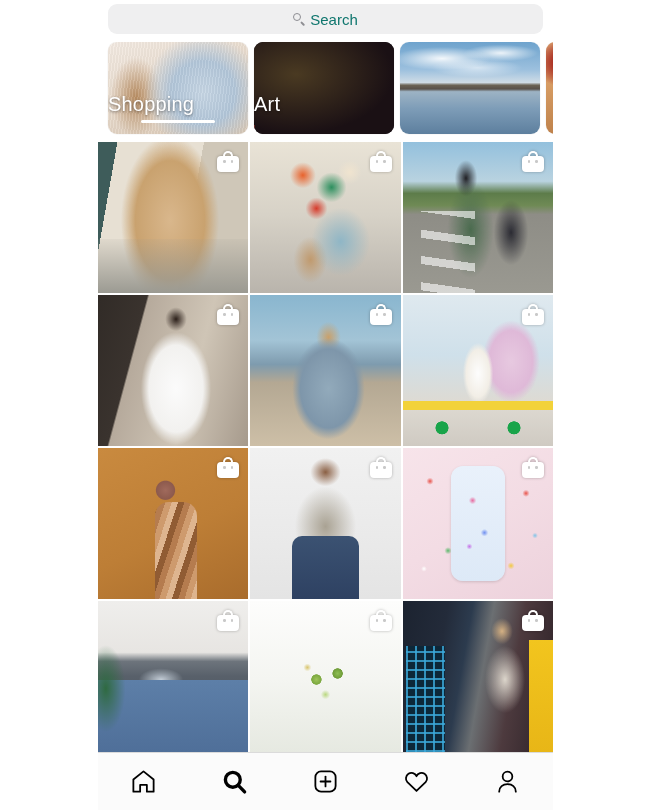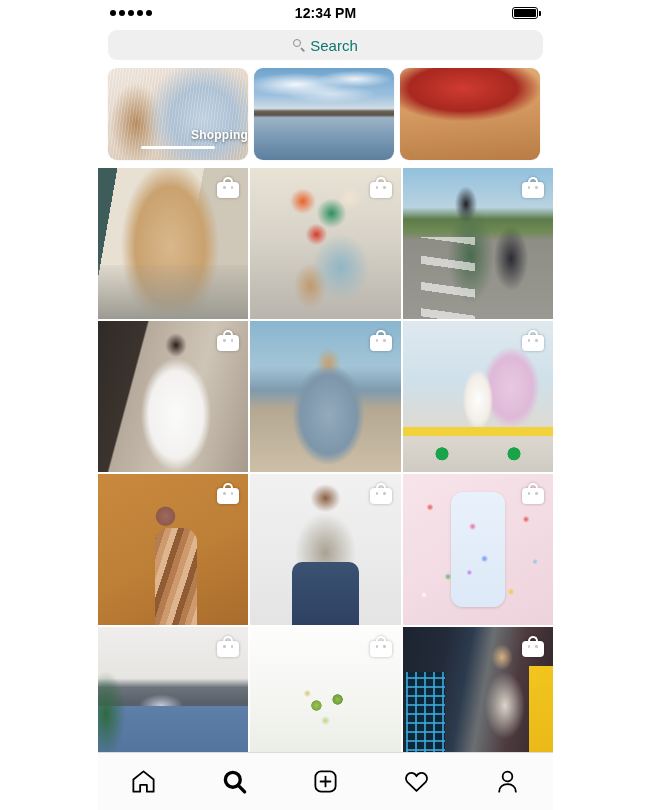--- a/index.html
+++ b/index.html
@@ -153,24 +153,24 @@
     border-radius: 9px;
     overflow: hidden;
     cursor: pointer;
     box-shadow: 0 0 0 0.5px rgba(0,0,0,0.05);
   }
   .chip .bg { position: absolute; inset: 0; }
   .chip .label {
     position: absolute;
     left: 0; right: 0;
     bottom: 18px;
-    text-align: right;
+    text-align: left;
     color: #fff;
-    font-size: 12px;
-    font-weight: bold;
+    font-size: 20px;
+    font-weight: normal;
     text-shadow: 0 1px 3px rgba(0,0,0,0.5);
     letter-spacing: 0.2px;
   }
   .chip .underline {
     position: absolute;
     left: 50%;
     transform: translateX(-50%);
     bottom: 11px;
     width: 74px;
     height: 3px;
@@ -441,49 +441,37 @@
     cursor: pointer;
   }
   .tab svg { display: block; }
 </style>
 </head>
 <body>
 
 <div id="app">
   <div class="phone">
 
-    <div class="status-bar">
-      <div class="signal-dots">
-        <i></i>
-          <i></i>
-          <i></i>
-          <i></i>
-          <i></i>
-      </div>
-      <div class="status-time">12:34 PM</div>
-      <div class="battery-wrap">
-        <div class="battery">
-            <i></i>
-          </div>
-        <div class="battery-nub"></div>
-      </div>
-    </div>
 
     <div class="search-wrap">
       <div class="search-bar">
         <span class="mag"></span>
         <span class="search-placeholder">Search</span>
       </div>
     </div>
 
     <div class="chips">
       <div class="chip">
         <div class="bg art-shopping"></div>
         <div class="label">Shopping</div>
         <div class="underline"></div>
+      </div>
+      <div class="chip">
+        <div class="bg art-art"></div>
+        <div class="label">Art</div>
       </div>
       <div class="chip">
         <div class="bg art-travel"></div>
       </div>
       <div class="chip">
         <div class="bg art-food"></div>
         <div class="label"></div>
       </div>
     </div>
 

